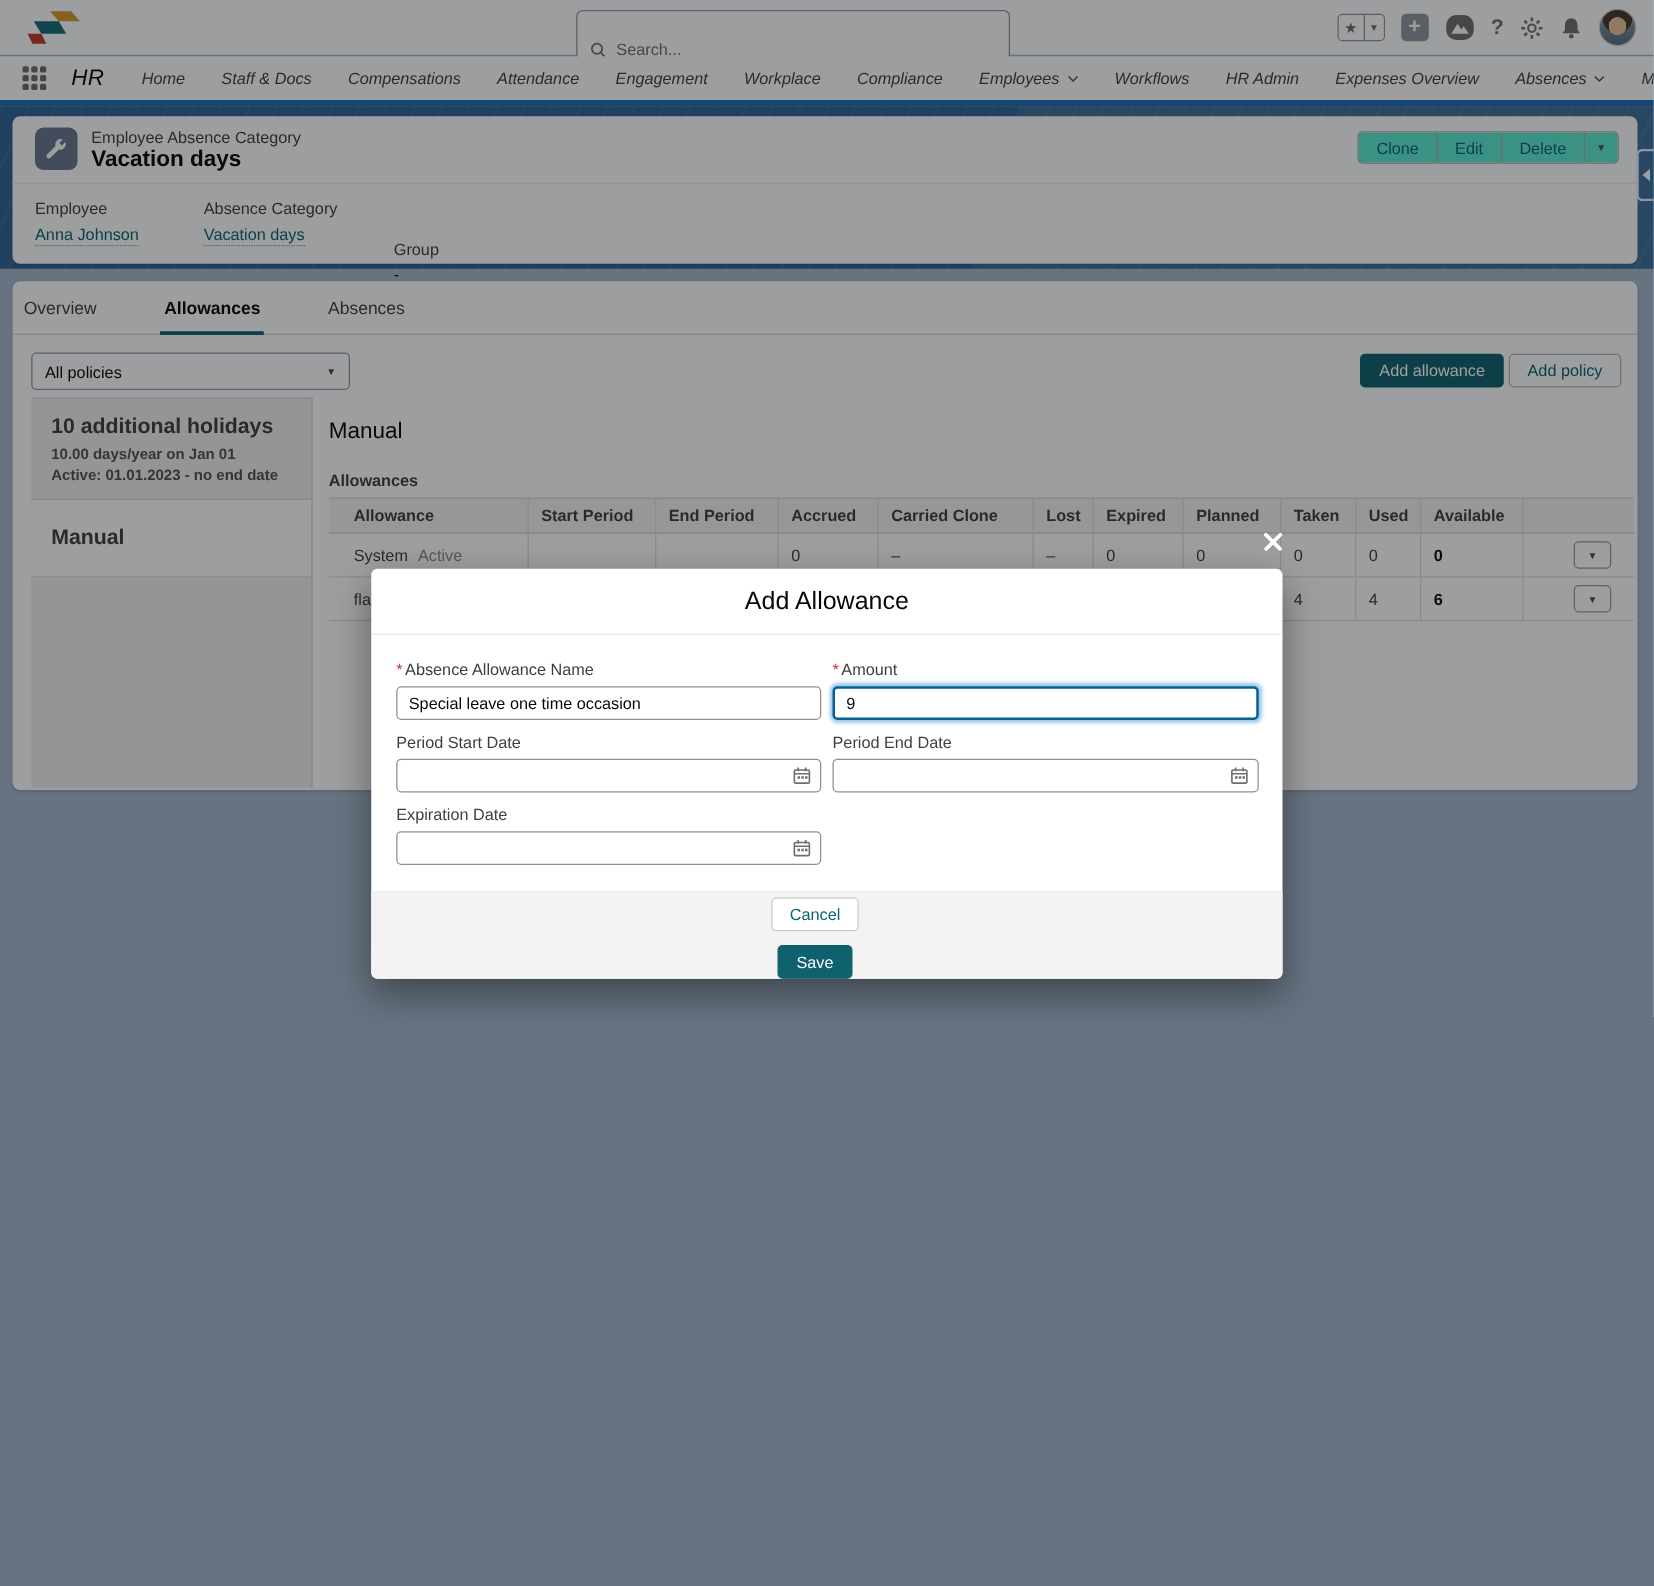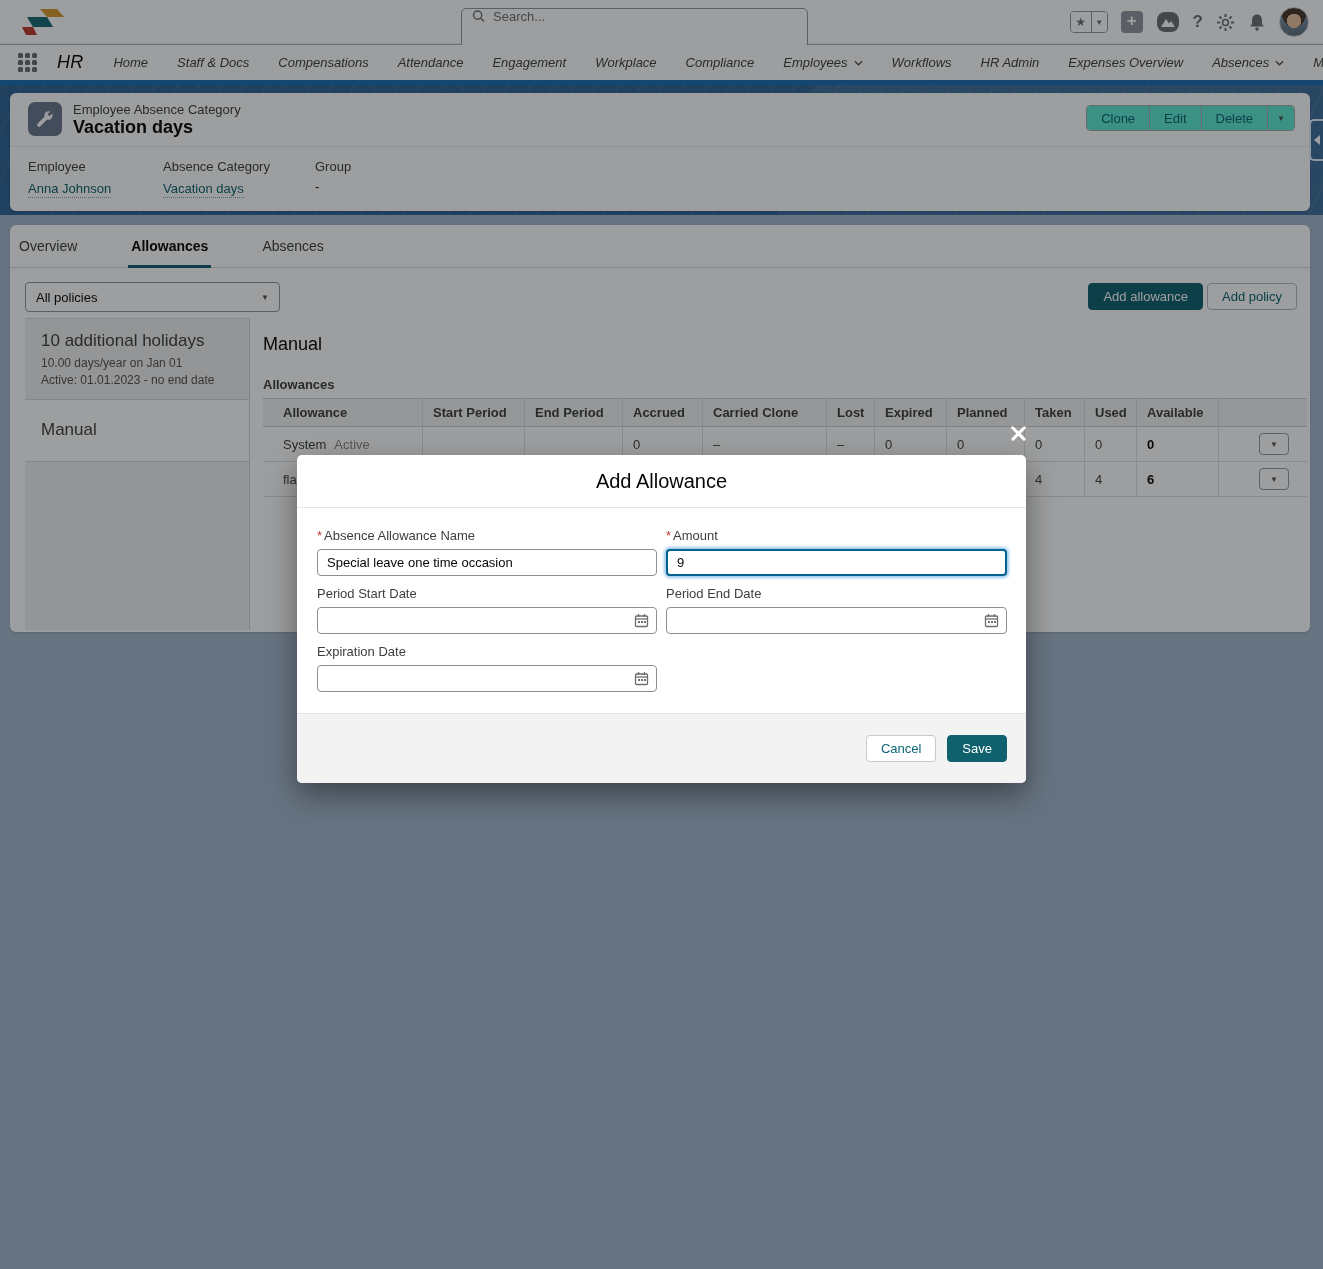--- a/index.html
+++ b/index.html
@@ -3,21 +3,21 @@
 <meta charset="utf-8">
 <style>
   * { margin:0; padding:0; box-sizing:border-box; }
   html,body { background:#8d9aab; }
   body { font-family:"Liberation Sans", sans-serif; }
   #stage { position:relative; width:1323px; height:1269px; overflow:hidden; background:#a5b7cd; }
 
   
   .topbar { position:absolute; left:0; top:0; width:1323px; height:44px; background:#fff; border-bottom:1px solid #ededed; z-index:2; }
   .logo { position:absolute; left:14px; top:4px; width:56px; height:36px; }
-  .searchbox { position:absolute; left:461px; top:8px; width:347px; height:40px; background:#fff; border:1px solid #8f969e; border-radius:5px; display:flex; align-items:flex-start; padding:0 10px; gap:8px; }
+  .searchbox { position:absolute; left:461px; top:8px; width:347px; height:40px; background:#fff; border:1px solid #8f969e; border-radius:5px; display:flex; align-items:flex-end; padding:0 10px; gap:8px; }
   .searchbox input { border:none; outline:none; width:100%; font-size:13px; color:#444; font-family:"Liberation Sans",sans-serif; background:transparent; }
   .searchbox input::placeholder { color:#706e6b; }
   .top-icons { position:absolute; right:14px; top:0; height:44px; display:flex; align-items:center; gap:13px; }
   .fav-group { display:flex; border:1px solid #8f969e; border-radius:4px; overflow:hidden; height:22px; }
   .fav-group > div { width:20px; display:flex; align-items:center; justify-content:center; color:#6e6e6e; font-size:12px; background:#fff; }
   .fav-group > div + div { border-left:1px solid #8f969e; width:16px; font-size:8px; }
   .plus-btn { width:22px; height:22px; border-radius:4px; background:#8f969e; color:#fff; font-size:17px; line-height:20px; text-align:center; font-weight:bold; }
   .glyph-btn { color:#6e6e6e; display:flex; align-items:center; justify-content:center; }
   .help-q { font-size:17px; font-weight:bold; color:#6e6e6e; }
   .avatar { width:30px; height:30px; border-radius:50%; background:
@@ -67,21 +67,21 @@
   .tab { font-size:14px; color:#3e3e3c; padding:0 3px 13px; position:relative; }
   .tab.active { font-weight:bold; color:#080707; }
   .tab.active::after { content:""; position:absolute; left:0; right:0; bottom:-1px; height:3px; background:#0e616d; }
   .filter-select { position:absolute; left:15px; top:57px; width:255px; height:30px; border:1px solid #8f969e; border-radius:4px; background:#fff; display:flex; align-items:center; justify-content:space-between; padding:0 10px; font-size:13px; color:#080707; }
   .filter-select .caret-solid { color:#514f4d; }
   .btn { font-size:13px; border-radius:4px; height:27px; display:inline-flex; align-items:center; justify-content:center; font-family:"Liberation Sans",sans-serif; border:1px solid #b7b7b7; background:#fff; color:#0b6471; padding:0 14px; }
   .btn.brand { background:#0e616d; border-color:#0e616d; color:#fff; }
   #add-allowance-btn { position:absolute; right:107px; top:58px; }
   #add-policy-btn { position:absolute; right:13px; top:58px; }
 
-  .policy-panel { position:absolute; left:15px; top:93px; width:225px; bottom:2px; background:#f1f1f1; border-top:1px solid #ddd; border-right:1px solid #d4d4d4; }
+  .policy-panel { position:absolute; left:15px; top:93px; width:225px; bottom:2px; background:#f1f1f1; border-top:1px solid #ddd; border-right:1px solid #d4d4d4;font-weight:bold; }
   .policy-item { padding:12px 16px; border-bottom:1px solid #d8d8d8; }
   .policy-item .ptitle { font-size:17px; color:#3e3e3c; margin-bottom:5px; }
   .policy-item .pline { font-size:12px; color:#54514e; margin-top:3px; }
   .policy-item.selected { background:#fff; }
   .policy-item.selected .ptitle { margin:8px 0 9px; }
 
   .detail { position:absolute; left:240px; top:93px; right:3px; bottom:0; }
   .detail-heading { position:absolute; left:13px; top:16px; font-size:18px; color:#080707; }
   .section-label { position:absolute; left:13px; top:59px; font-size:13px; font-weight:bold; color:#3e3e3c; }
   .atable { position:absolute; left:13px; top:80px; width:1044px; font-size:13px; color:#3e3e3c; border-top:1px solid #cfcfcf; }
@@ -107,21 +107,21 @@
   .modal-title { font-size:20px; color:#080707; }
   .modal-body { position:relative; height:205px; }
   .mfield { position:absolute; width:340px; }
   .mlabel { font-size:13px; color:#3e3e3c; margin-bottom:6px; }
   .req { color:#c23934; margin-right:2px; }
   .minput { width:100%; height:27px; border:1px solid #8f8f8f; border-radius:4px; font-size:13px; color:#080707; padding:0 9px; font-family:"Liberation Sans",sans-serif; outline:none; background:#fff; }
   .minput.focused { border:2px solid #05628f; box-shadow:0 0 3px 2px rgba(1,118,211,0.40); }
   .dateinput { position:relative; }
   .dateinput .minput { padding-right:30px; }
   .cal-icon { position:absolute; right:8px; top:6px; }
-  .modal-footer { position:absolute; left:0; bottom:0; width:100%; height:70px; background:#f3f3f3; border-top:1px solid #e3e3e3; border-radius:0 0 5px 5px; display:flex; align-items:center; justify-content:flex-end; gap:11px; padding-right:19px; }
+  .modal-footer { position:absolute; left:0; bottom:0; width:100%; height:70px; background:#f3f3f3; border-top:1px solid #e3e3e3; border-radius:0 0 5px 5px; display:flex; align-items:center; justify-content:flex-end; gap:11px; padding-right:19px;flex-direction:column; }
   .modal-close { position:absolute; left:1007px; top:422px; width:24px; height:24px; z-index:21; }
   .modal-close .x1,.modal-close .x2 { position:absolute; left:2px; top:10px; width:19px; height:2.6px; background:#fff; border-radius:2px; }
   .modal-close .x1 { transform:rotate(45deg); }
   .modal-close .x2 { transform:rotate(-45deg); }
 </style>
 </head>
 <body>
 
 <div id="stage">
 
@@ -256,21 +256,21 @@
     </div>
     <div class="rec-divider"></div>
     <div class="field" style="left:18px;">
       <div class="flabel">Employee</div>
       <div class="fvalue link">Anna Johnson</div>
     </div>
     <div class="field" style="left:153px;">
       <div class="flabel">Absence Category</div>
       <div class="fvalue link">Vacation days</div>
     </div>
-    <div class="field" style="left:305px;">
+    <div class="field" style="left:305px;margin-top:33px;">
       <div class="flabel">Group</div>
       <div class="fvalue plain">-</div>
     </div>
   </div>
 
   <div class="edge-toggle">
       <i></i>
     </div>
 
   <div class="card" id="content-card">

